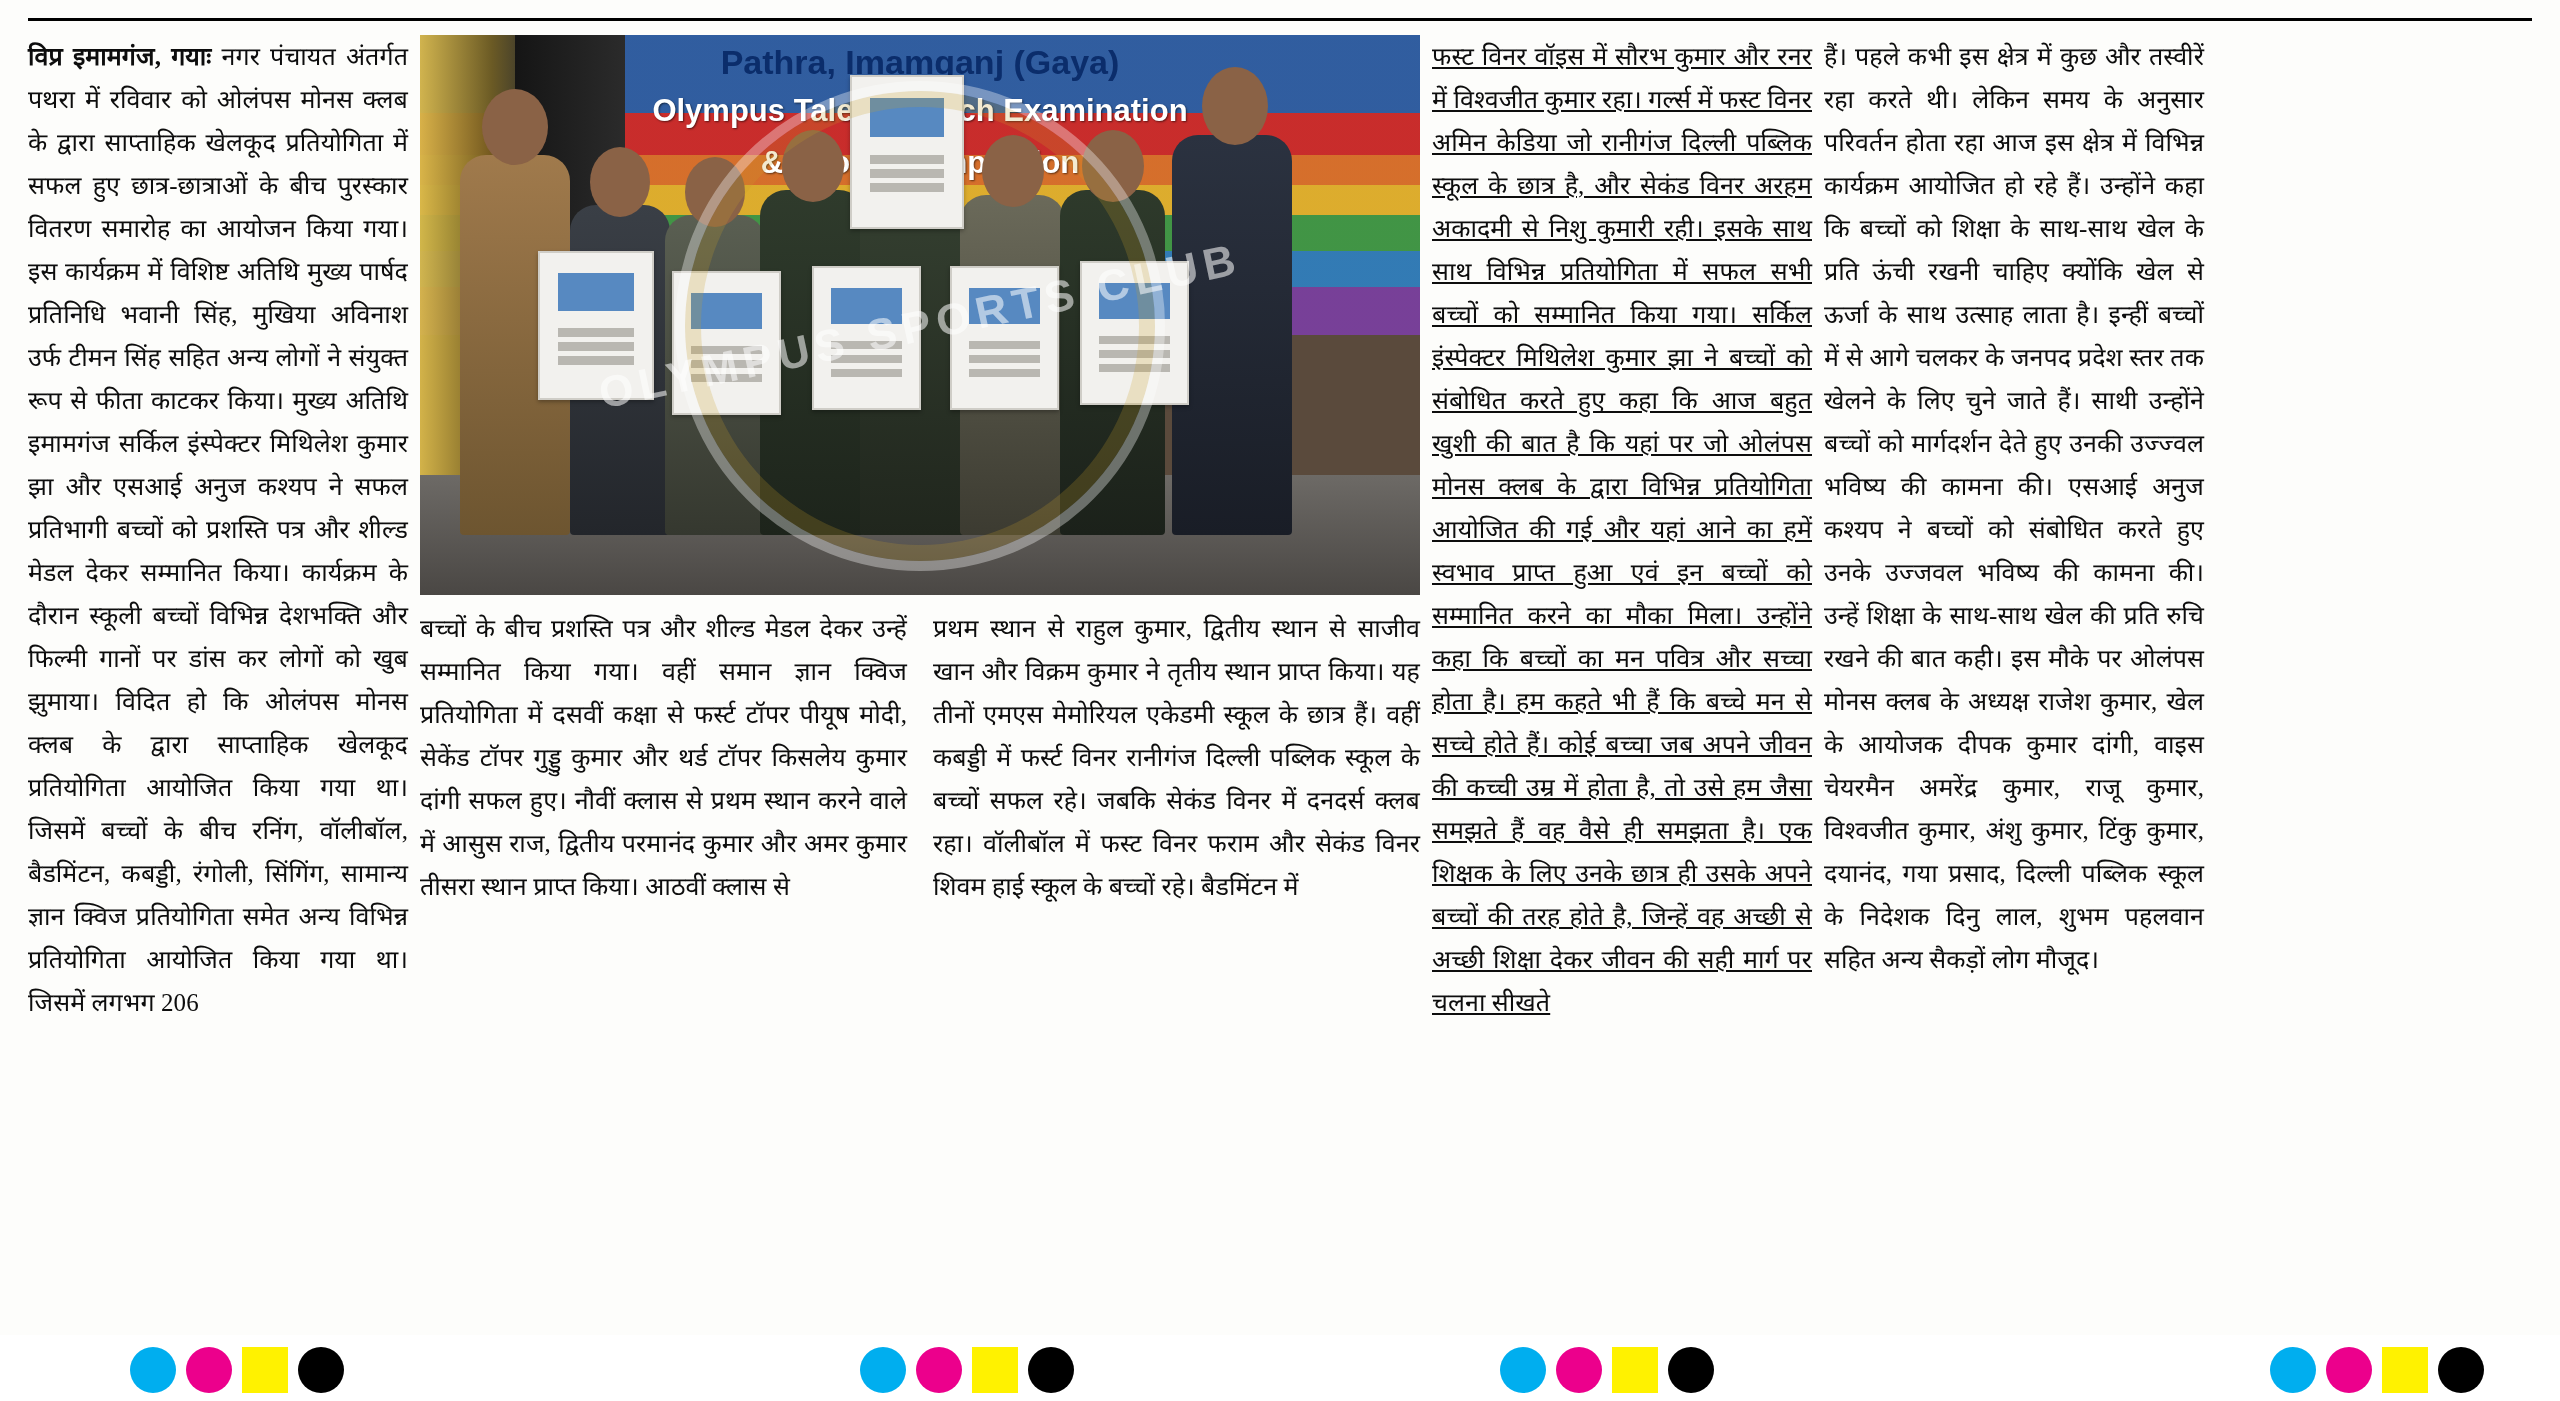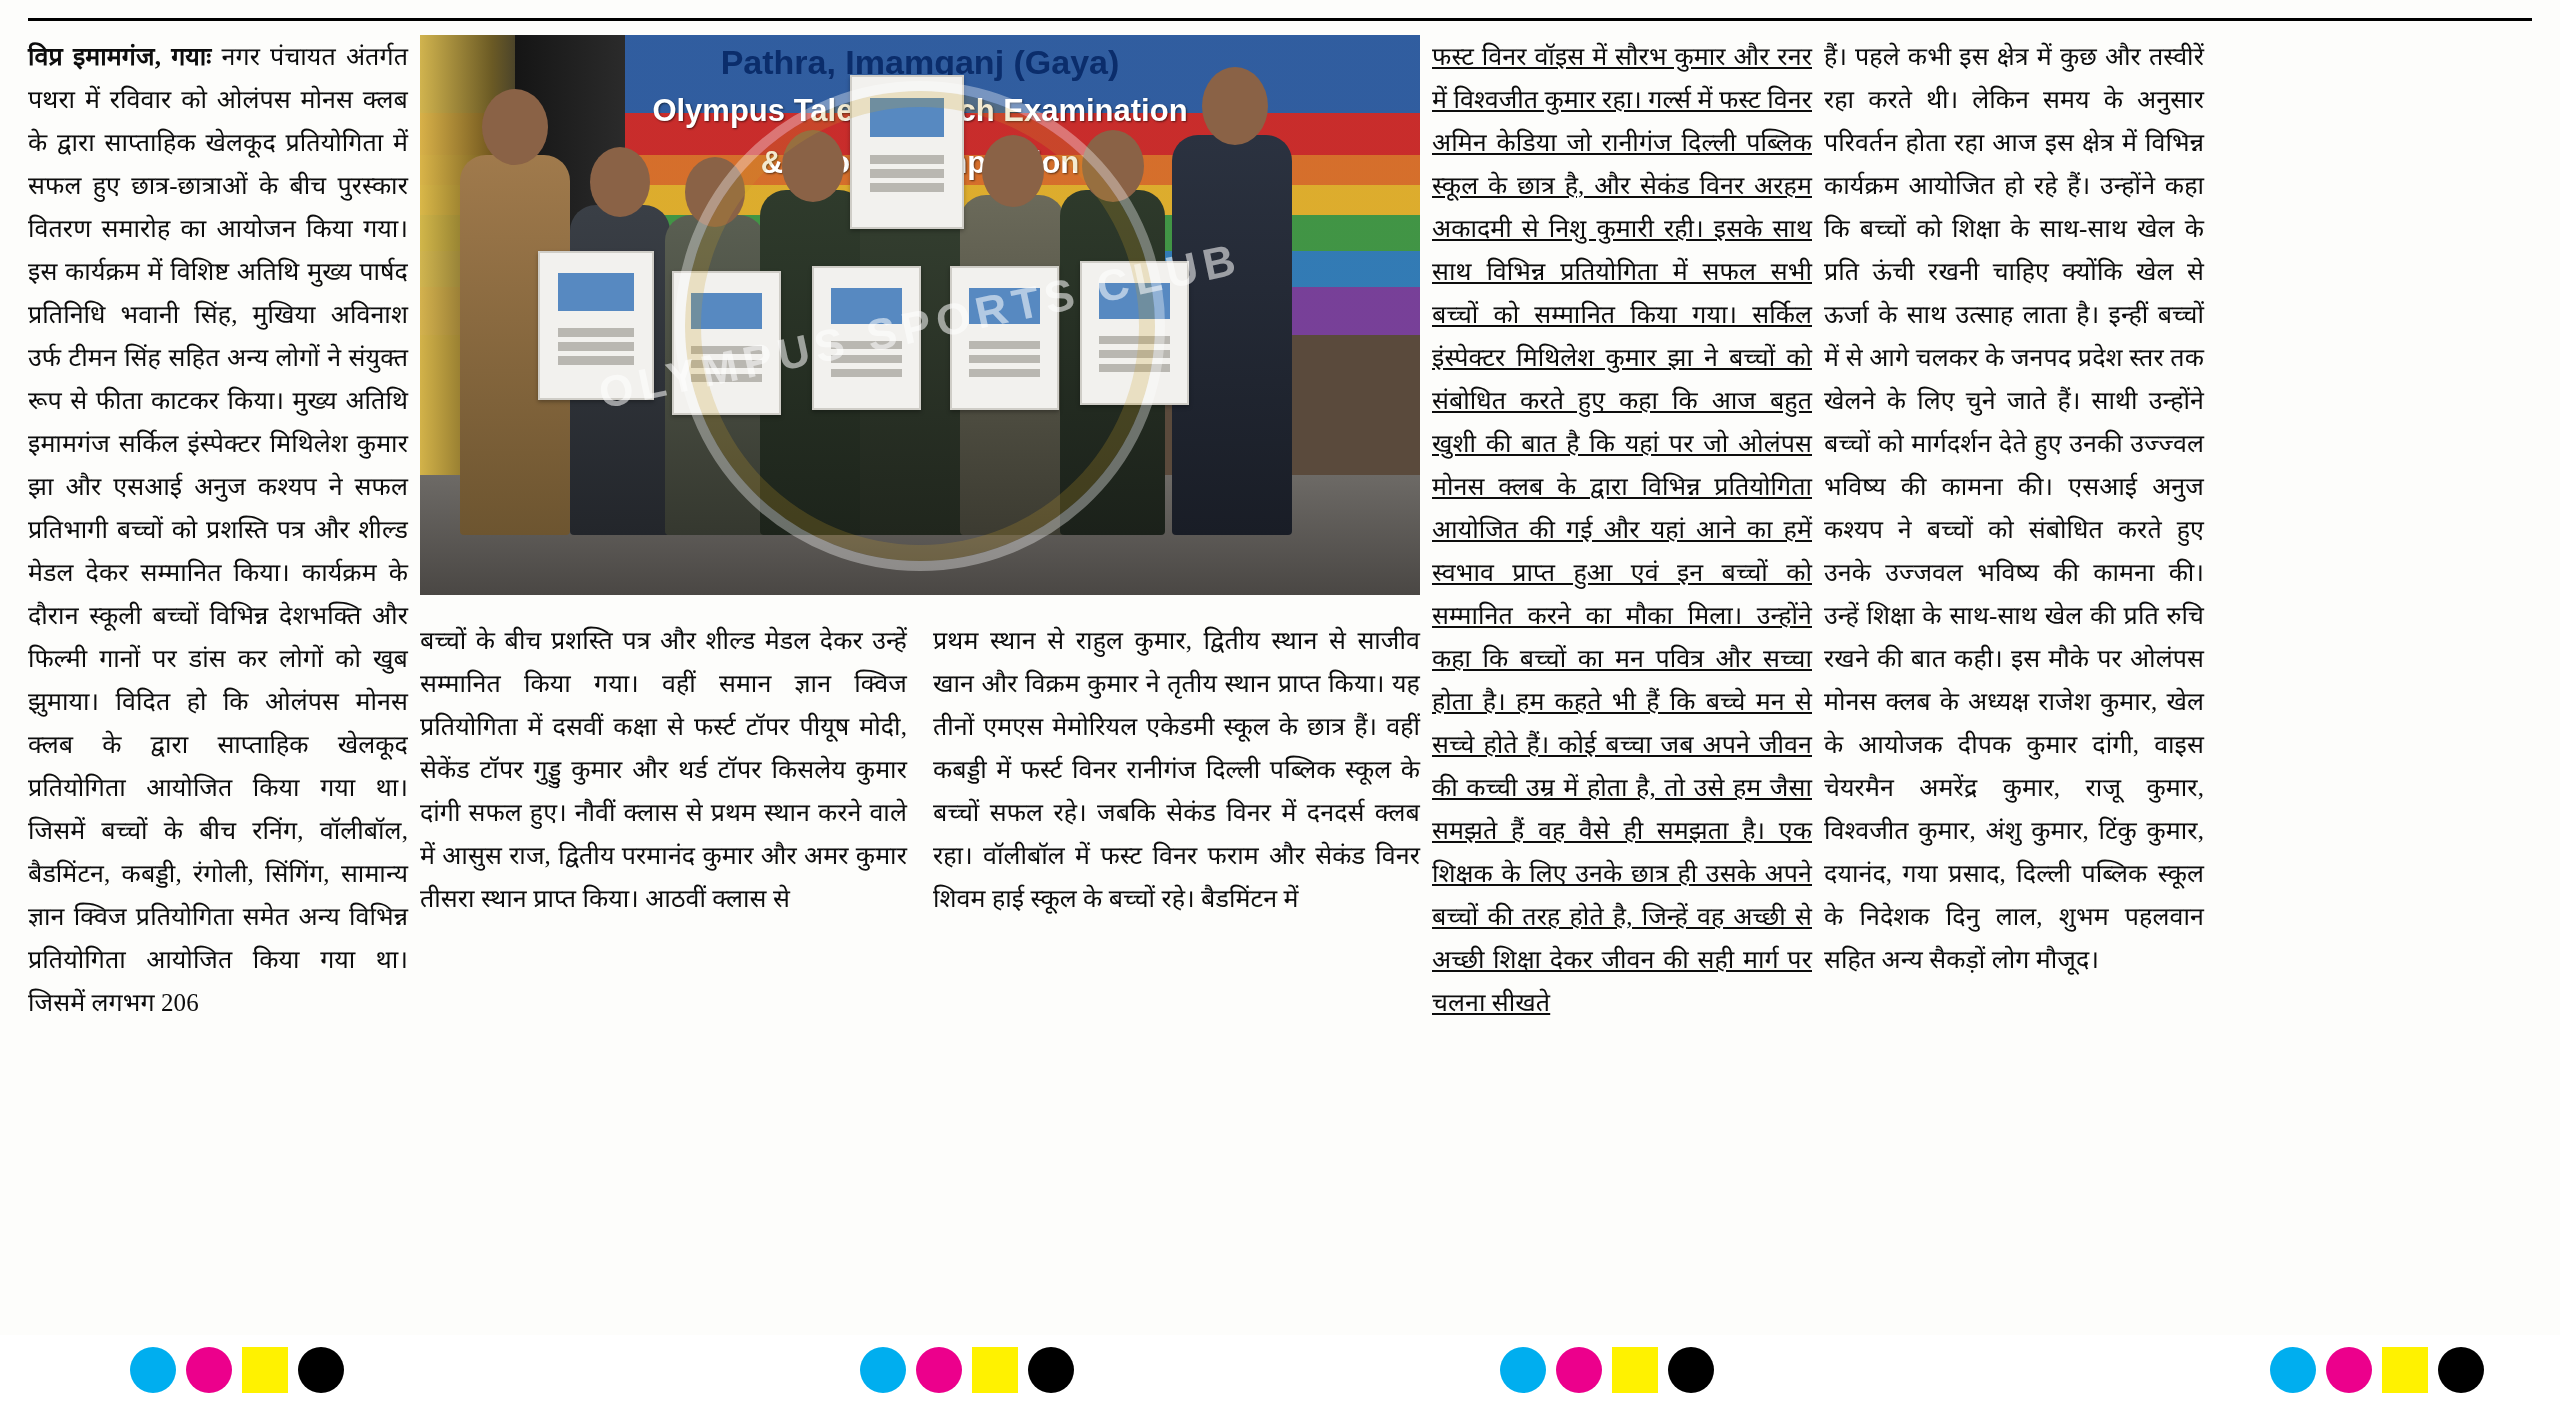--- a/index.html
+++ b/index.html
@@ -70,21 +70,21 @@
     font-weight: bold;
   }
   .mid-block {
     width: 1000px;
   }
   .photo-wrap {
     width: 1000px;
     height: 560px;
     position: relative;
     overflow: hidden;
-    margin-bottom: 24px;
+    margin-bottom: 12px;
     background: #5a4a3c;
   }
   .under-photo {
     display: flex;
     gap: 26px;
   }
   .under-photo .col { width: 487px; }
 
   
   .ph-banner {

